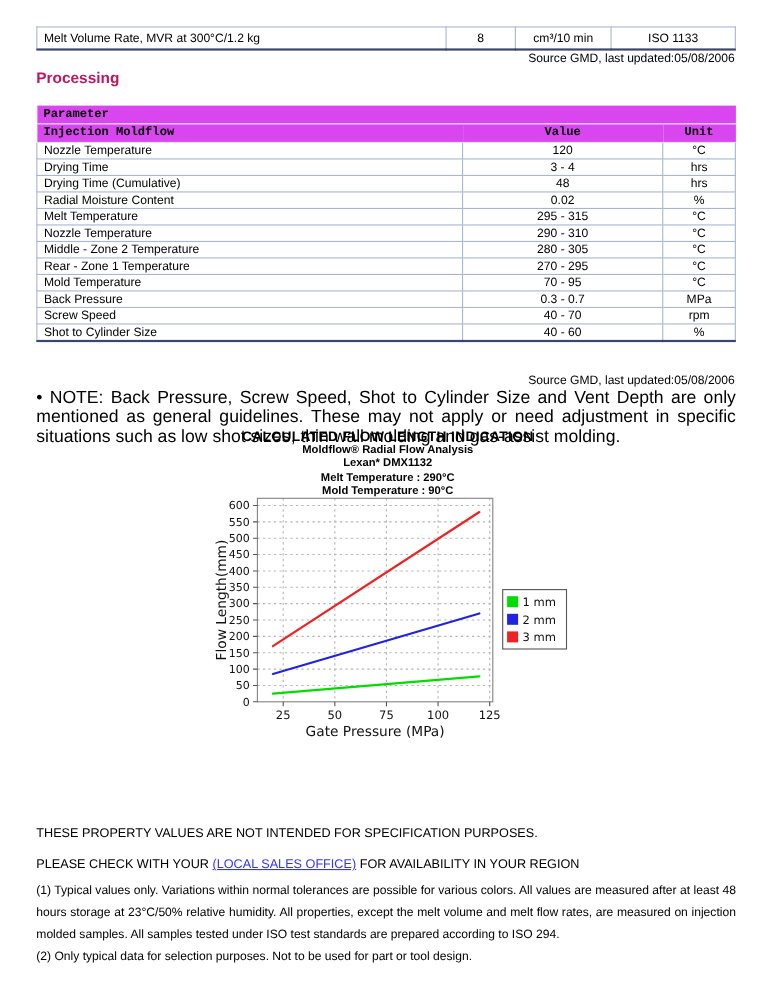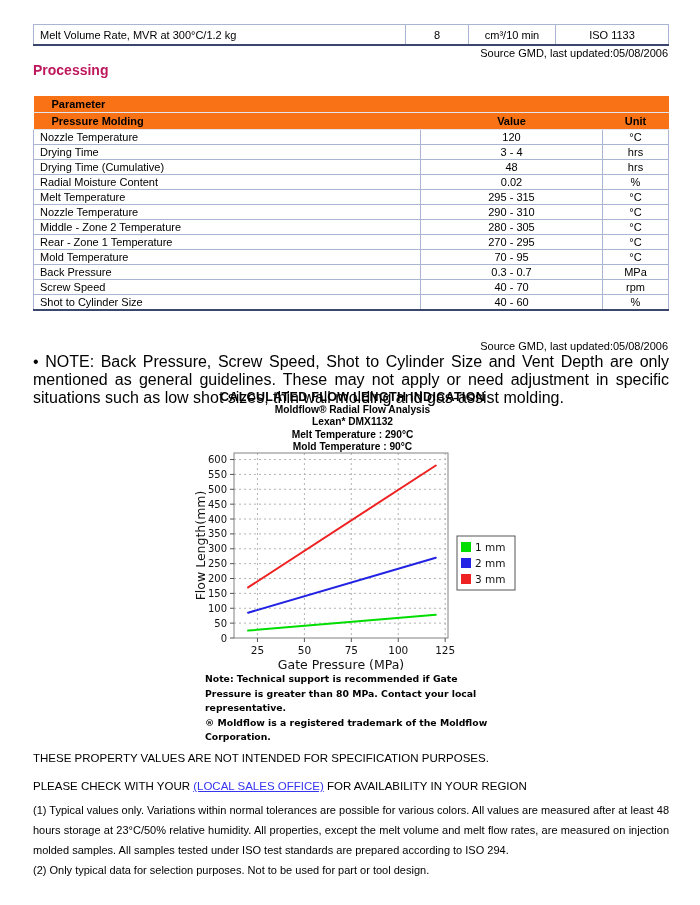--- a/index.html
+++ b/index.html
@@ -18,22 +18,22 @@
 
   .source-note { position:absolute; left:33px; width:635px; text-align:right; font-size:11px; }
   #source-1 { top:47px; }
   #source-2 { top:340px; }
 
   #processing-heading { position:absolute; top:62px; left:33px; font-size:14px; font-weight:bold; color:#be185d; }
 
   
   #processing-table { position:absolute; top:96px; left:33px; width:635px; font-size:11px;
                       border-bottom:2px solid #3a466e; }
-  #processing-table th { background:#f97316; font-weight:bold; text-align:left; height:16px; padding:0 18px;
-                         border:0; border-bottom:1px solid #dfe5f1; }
+  #processing-table th { background:#d946ef; font-weight:bold; text-align:left; height:16px; padding:0 6px;
+                         border:0; border-bottom:1px solid #dfe5f1;font-family:Liberation Mono, monospace; }
   #processing-table th.c { text-align:center; }
   #processing-table td { border:1px solid #a9b5d2; height:14px; padding:0 6px; overflow:hidden; white-space:nowrap; }
 
   #guidelines-note { position:absolute; top:353px; left:33px; width:636px; font-size:16px;
                      line-height:18px; text-align:justify; }
 
   
   #chart-titles { position:absolute; top:391px; left:185px; width:335px; text-align:center; font-weight:bold; }
   #chart-titles .t1 { font-size:12.5px; line-height:13px; letter-spacing:0.3px; }
   #chart-titles .t2 { font-size:11px; line-height:12.3px; font-family:Liberation Sans, sans-serif; font-size:10.2px; }
@@ -80,21 +80,21 @@
     <colgroup>
         <col style="width:387px">
         <col style="width:182px">
         <col style="width:66px">
       </colgroup>
     <tbody>
         <tr>
       <th colspan="3">Parameter</th>
     </tr>
     <tr>
-      <th>Pressure Molding</th>
+      <th>Injection Moldflow</th>
       <th class="c">Value</th>
       <th class="c">Unit</th>
     </tr>
     </tbody>
       <tbody>
         <tr>
           <td>Nozzle Temperature</td>
           <td class="c">120</td>
           <td class="c">°C</td>
         </tr>
@@ -230,27 +230,20 @@
         <text x="10" y="95.5" font-size="12.5" text-anchor="middle" transform="rotate(-90 10 95.5)">Flow Length(mm)</text>
         <rect x="262" y="86" width="58" height="54" fill="#ffffff" stroke="#555" stroke-width="1"></rect>
         <rect x="266" y="92" width="10" height="10" fill="#00dd00"></rect>
         <text x="280" y="101" font-size="10.5">1 mm</text>
         <rect x="266" y="108" width="10" height="10" fill="#2222e4"></rect>
         <text x="280" y="117" font-size="10.5">2 mm</text>
         <rect x="266" y="124" width="10" height="10" fill="#ee2222"></rect>
         <text x="280" y="133" font-size="10.5">3 mm</text>
       </svg></div>
 
-  <div id="chart-footnote">
-    <div>Note:  Technical support is recommended if Gate</div>
-    <div>Pressure is greater than 80 MPa. Contact your local</div>
-    <div>representative.</div>
-    <div>® Moldflow is a registered trademark of the Moldflow</div>
-    <div>Corporation.</div>
-  </div>
 
   <div id="availability"><span>PLEASE CHECK WITH YOUR </span><a>(LOCAL SALES OFFICE)</a><span> FOR AVAILABILITY IN YOUR REGION</span></div>
 
   <div id="disclaimer">THESE PROPERTY VALUES ARE NOT INTENDED FOR SPECIFICATION PURPOSES.</div>
 
   <div id="footnotes">
     <p id="footnote-1">(1) Typical values only. Variations within normal tolerances are possible for various colors. All values are measured after at least 48 hours storage at 23°C/50% relative humidity. All properties, except the melt volume and melt flow rates, are measured on injection molded samples. All samples tested under ISO test standards are prepared according to ISO 294.</p>
     <p id="footnote-2">(2) Only typical data for selection purposes. Not to be used for part or tool design.</p>
   </div>
 

